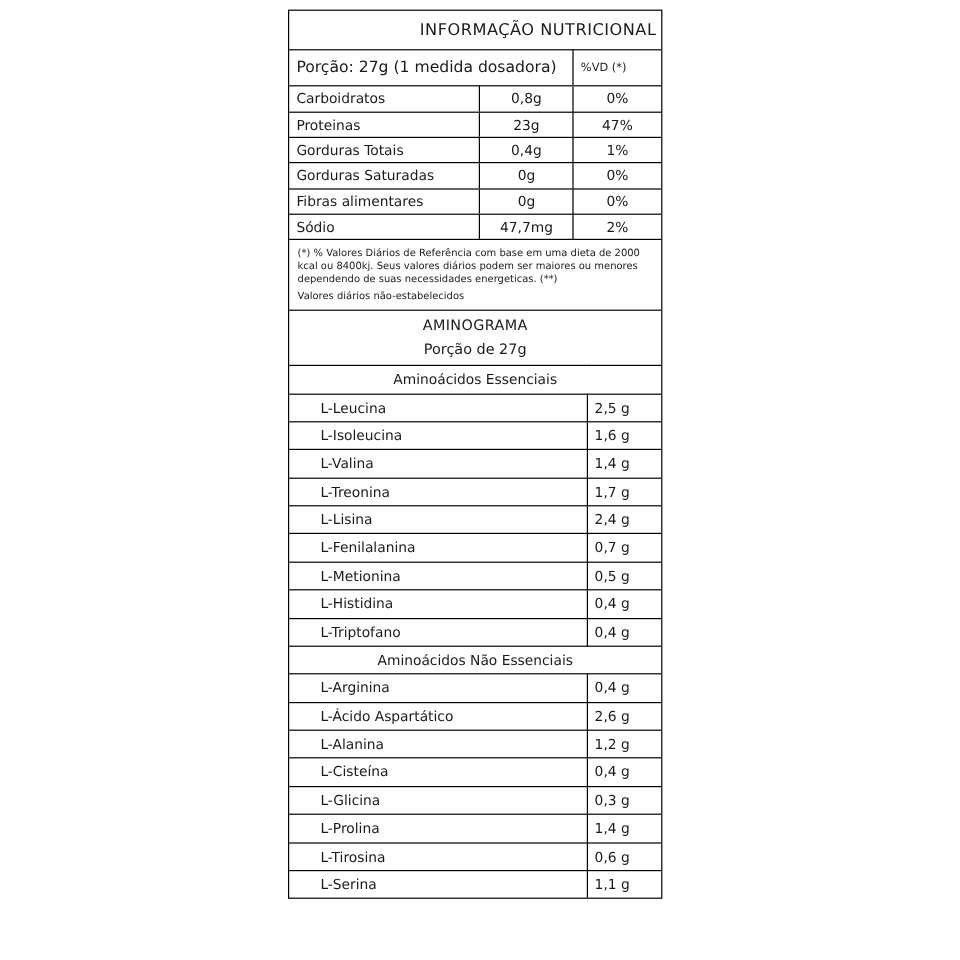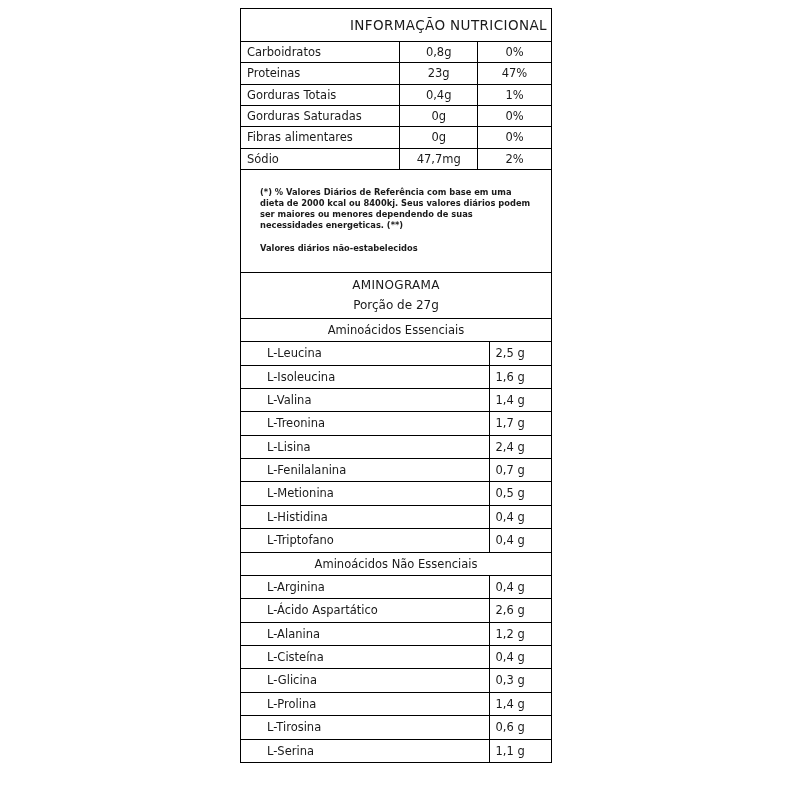--- a/index.html
+++ b/index.html
@@ -81,21 +81,21 @@
     text-align: center;
   }
   .nut:last-child td { border-bottom: 1.5px solid #000; }
 
   .footnote {
     font-size: 8.3px;
     line-height: 1.32;
     padding: 5px 7px 6px 7px;
     border-bottom: 1.5px solid #000;
   }
-  .footnote p { margin: 12px; font-weight: bold; }
+  .footnote p { margin: 0; }
   .footnote .second { margin-top: 3px; }
 
   
   .amino-title {
     text-align: center;
     font-size: 12px;
     letter-spacing: .3px;
     padding: 5px 4px 3px;
   }
   .amino-sub {
@@ -131,20 +131,24 @@
 <body>
 
 <div id="page">
   <div class="panel">
 
     <table>
       <tbody>
           <tr class="title-row">
         <td colspan="3">INFORMAÇÃO NUTRICIONAL</td>
       </tr>
+      <tr class="portion-row">
+        <td colspan="2">Porção: 27g (1 medida dosadora)</td>
+        <td class="vd">%VD (*)</td>
+      </tr>
 
       <tr class="nut">
         <td class="label">Carboidratos</td>
         <td class="value">0,8g</td>
         <td class="pct">0%</td>
       </tr>
       <tr class="nut">
         <td class="label">Proteinas</td>
         <td class="value">23g</td>
         <td class="pct">47%</td>

